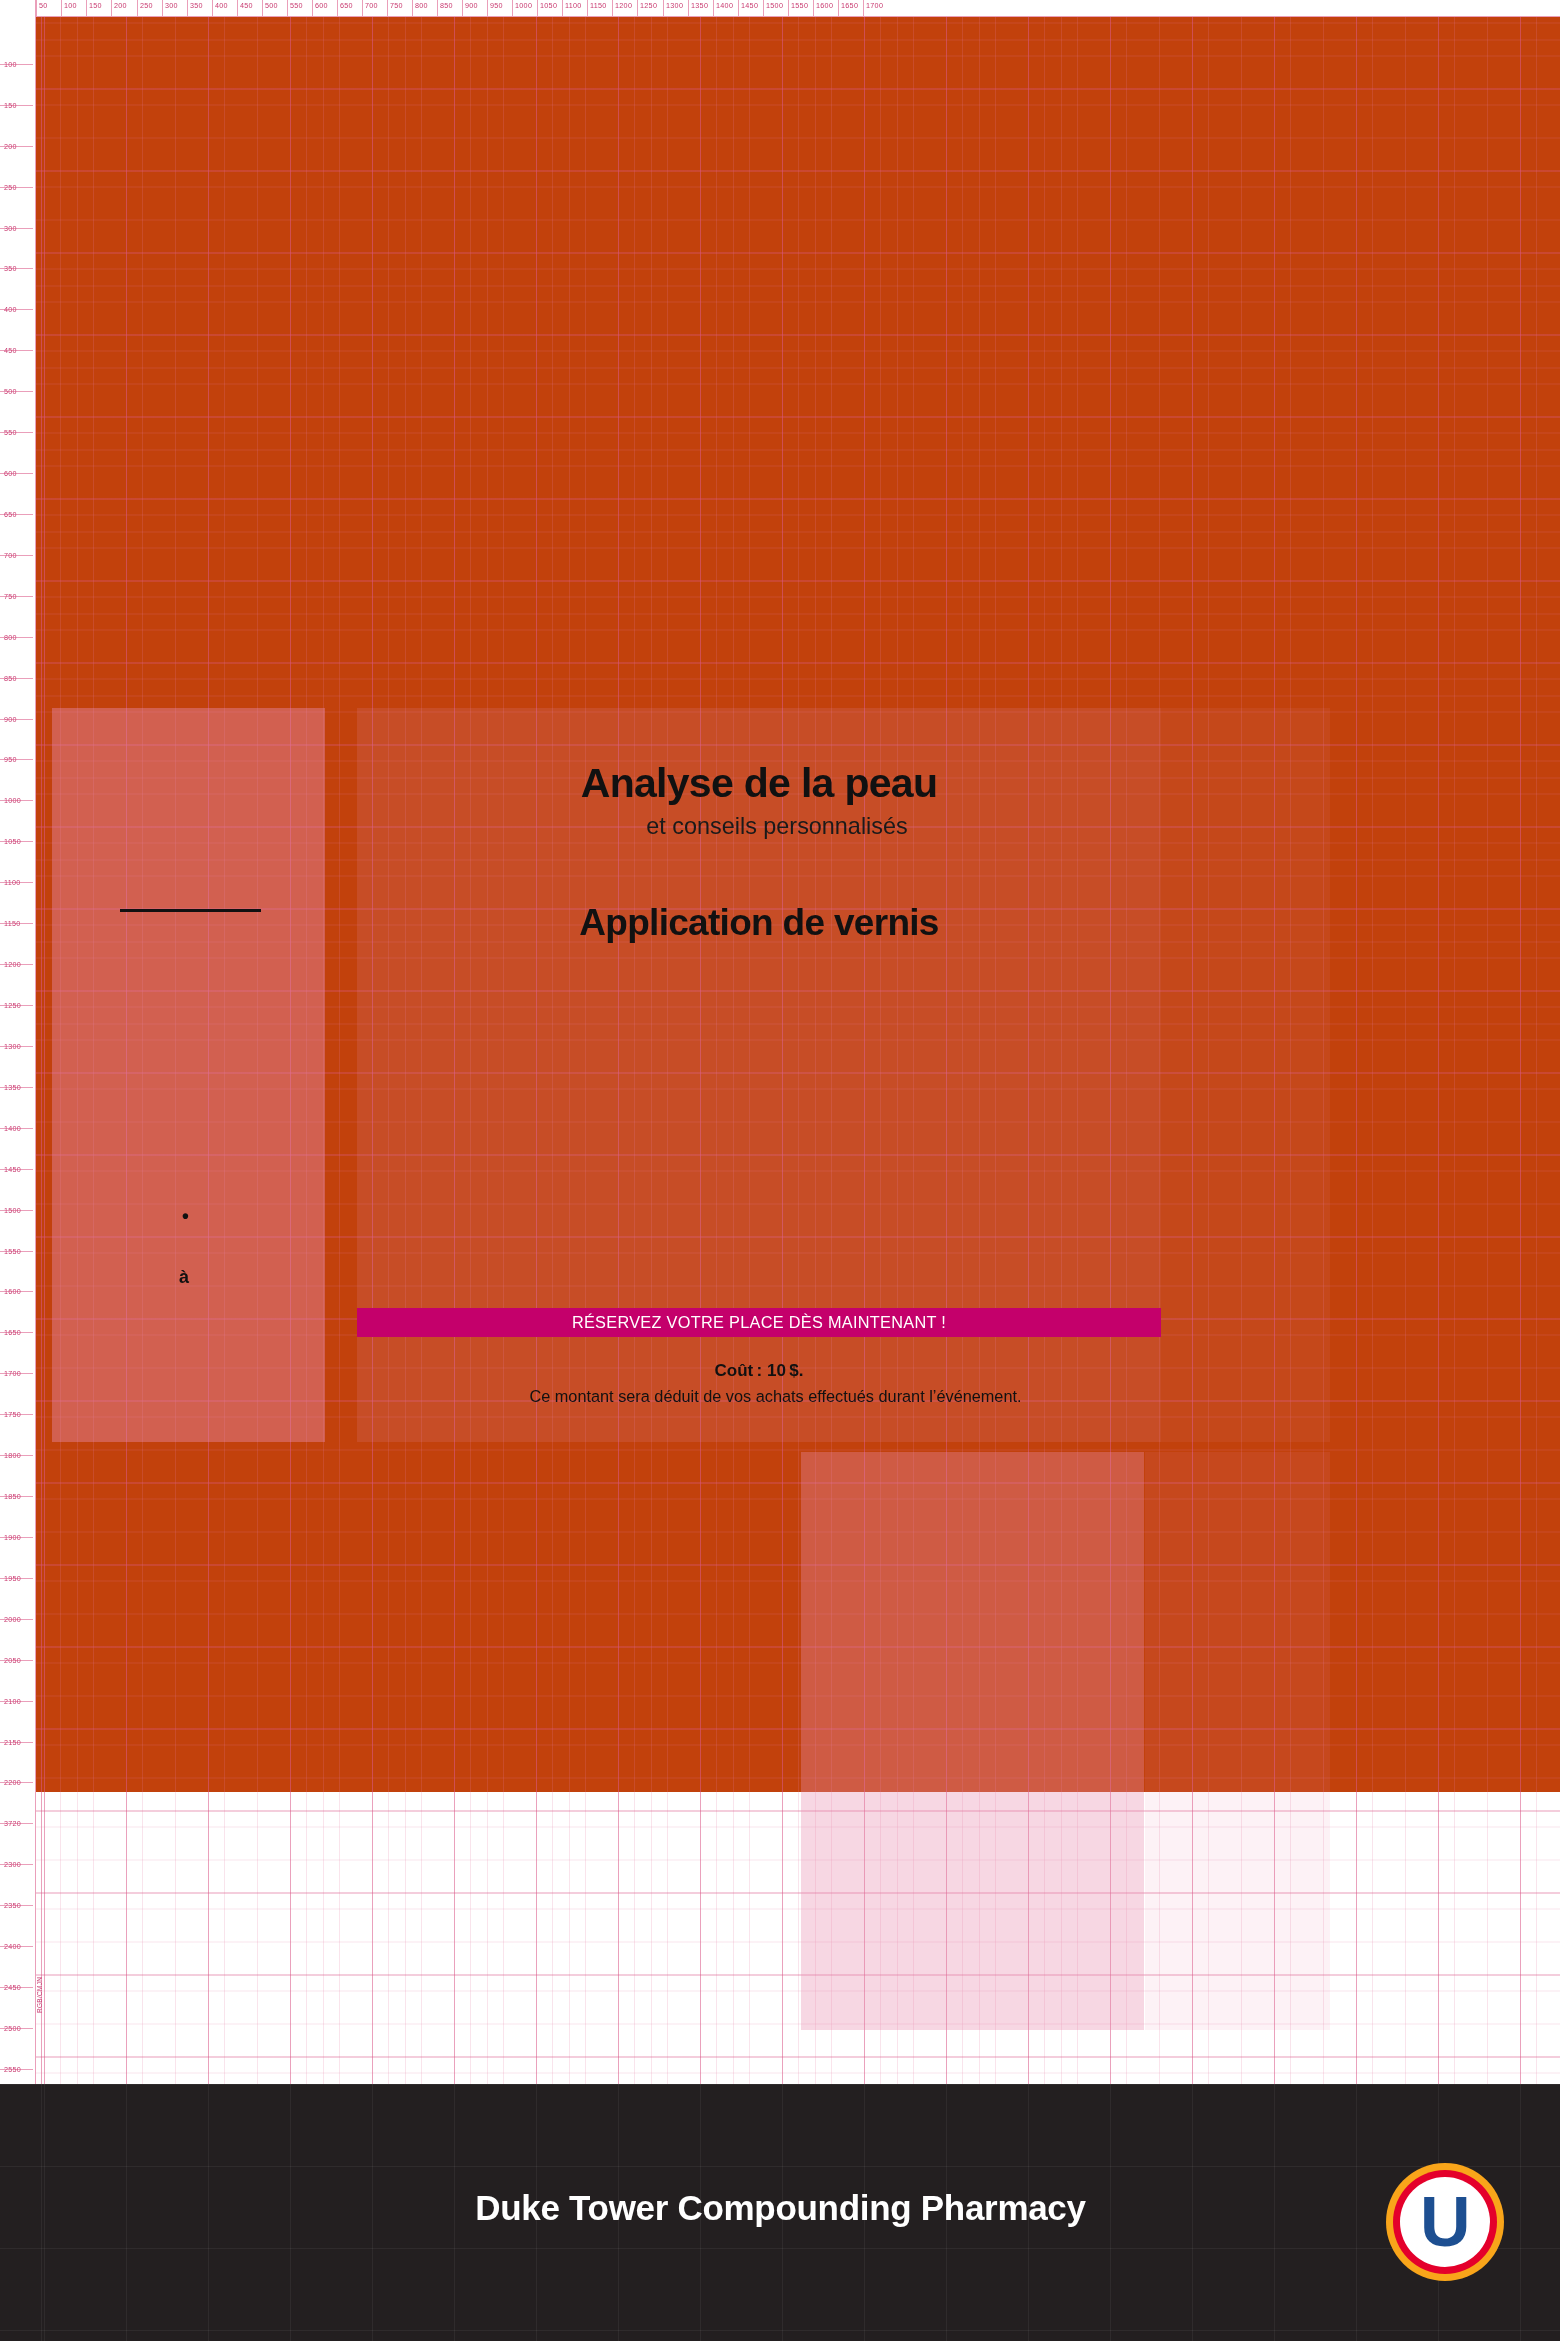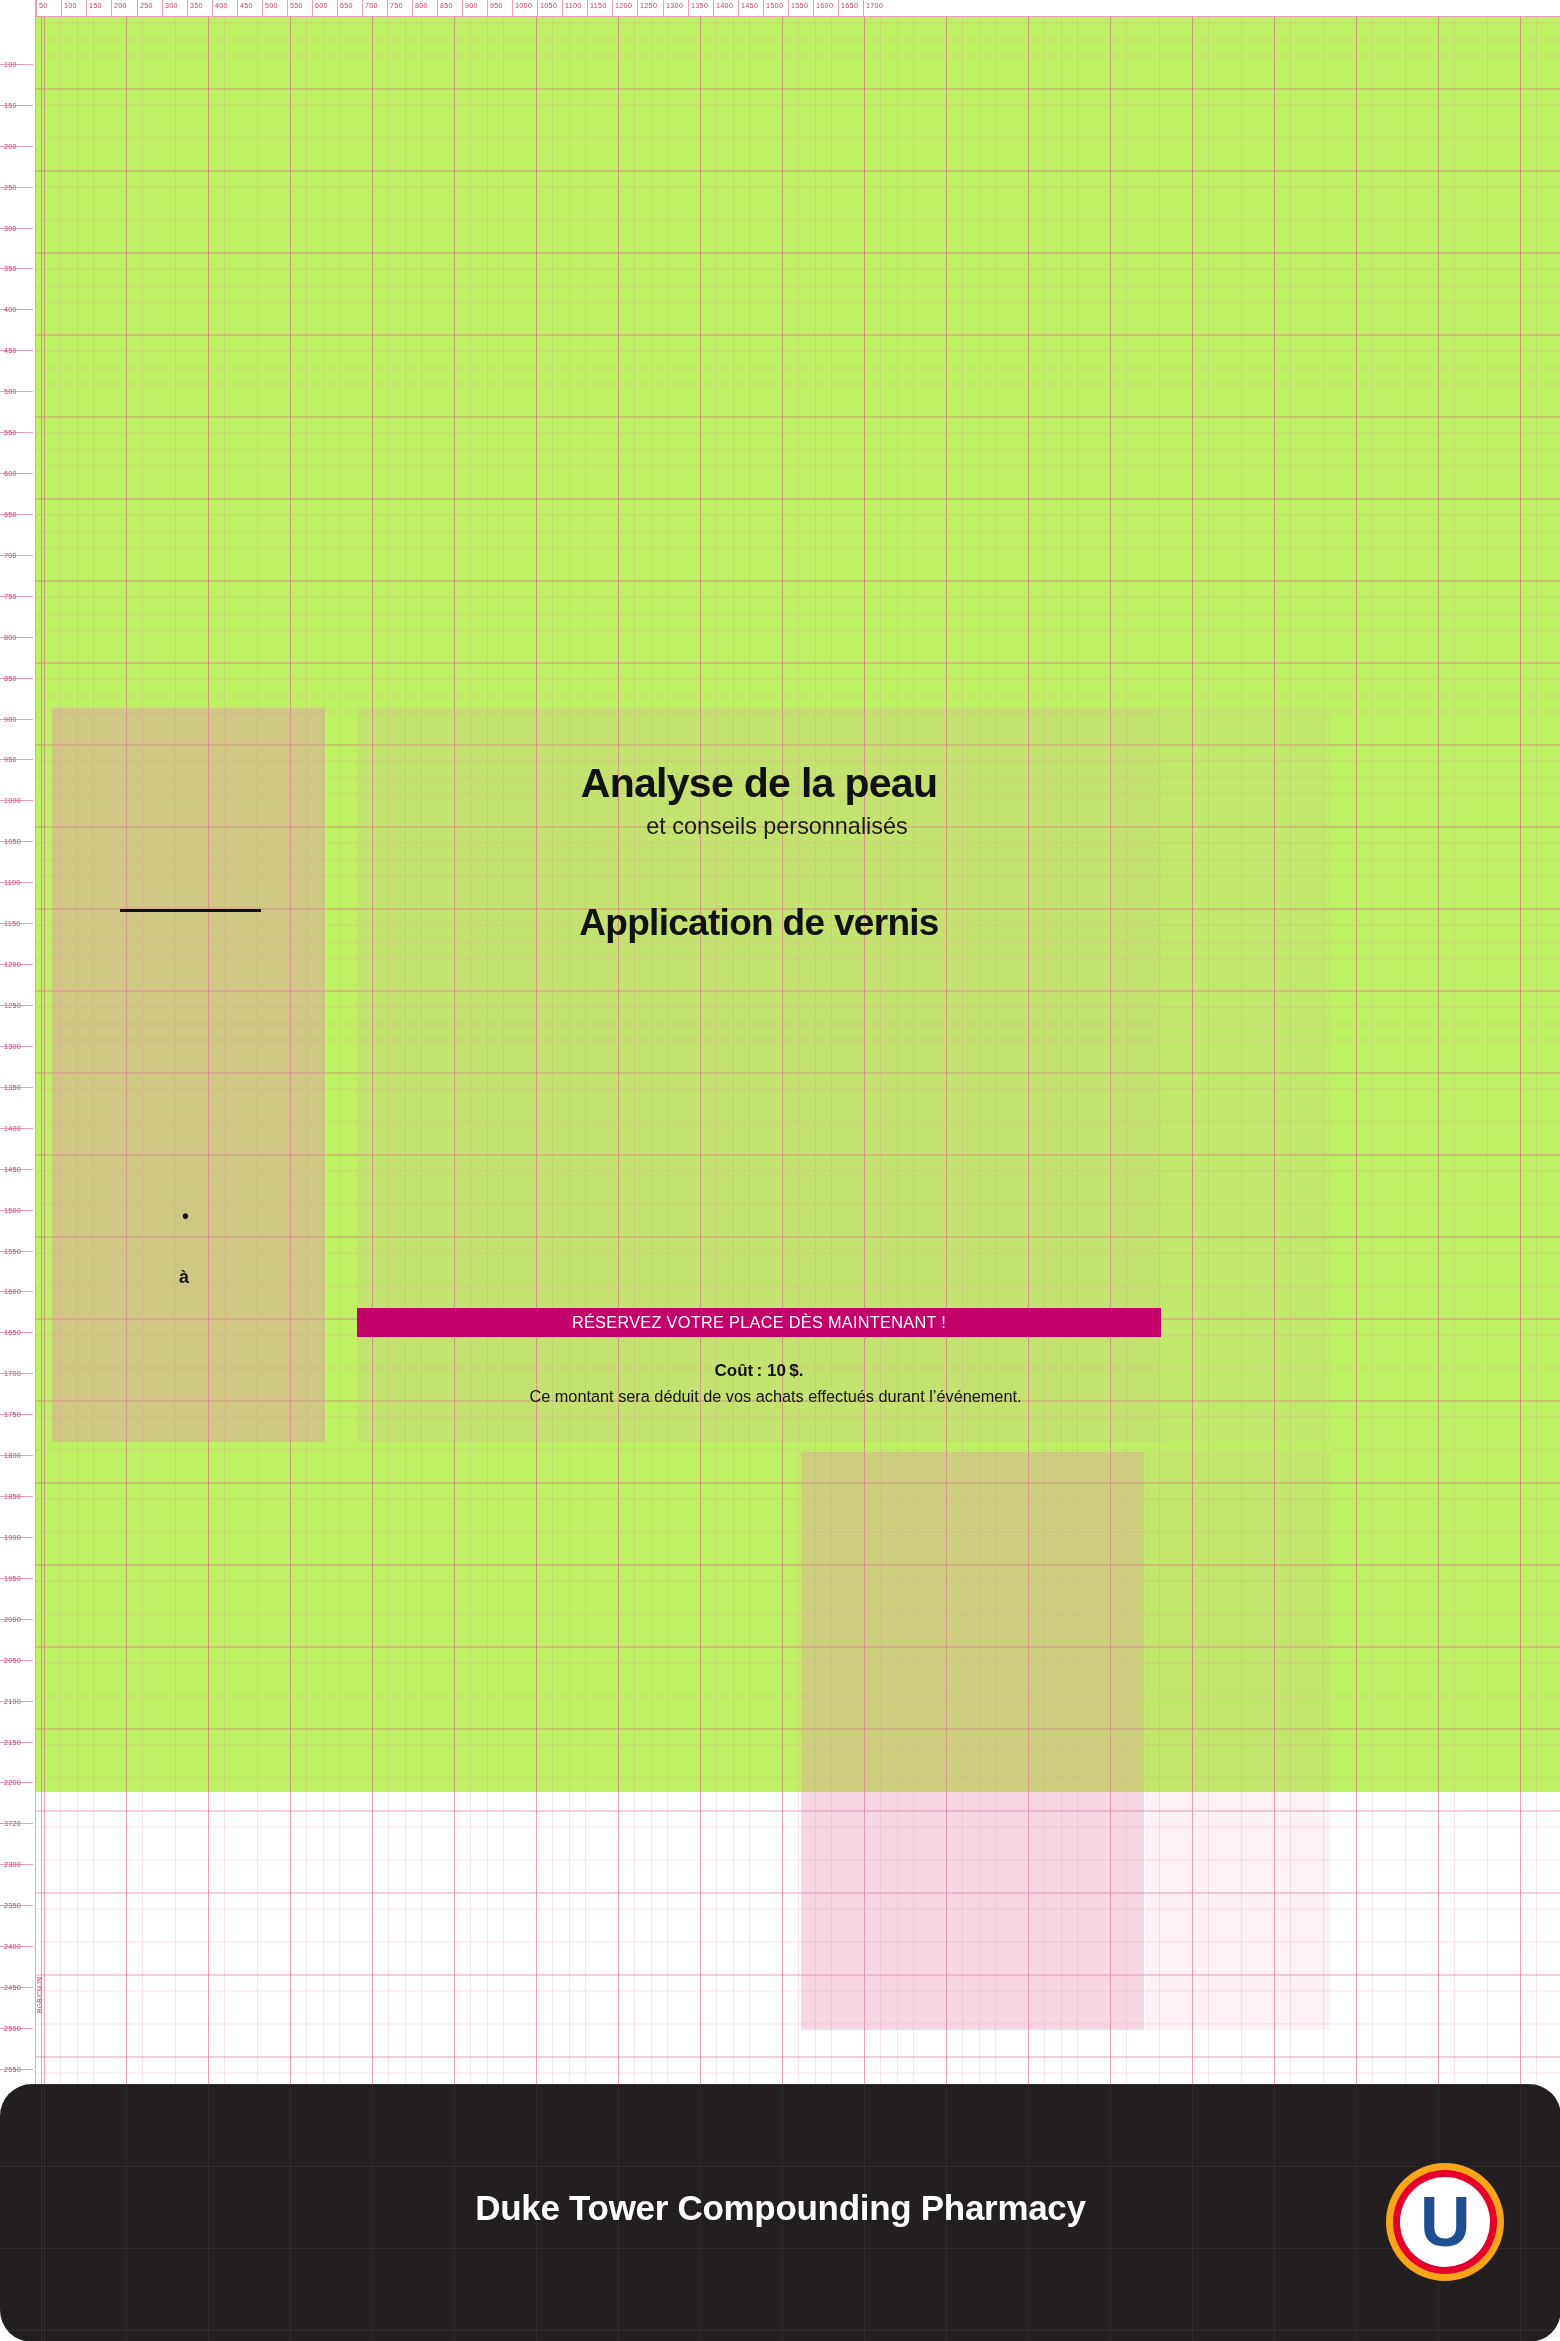--- a/index.html
+++ b/index.html
@@ -15,21 +15,21 @@
     font-family: "Liberation Sans", sans-serif;
     overflow: hidden;
   }
 
   
   #canvas {
     position: absolute;
     left: 0; top: 0;
     width: 1561px;
     height: 1792px;
-    background: #bef264;
+    background: #c2410c;
   }
 
   
   .grid-fine {
     position: absolute;
     left: 0; top: 0;
     width: 1561px;
     height: 2342px;
     background-image:
       repeating-linear-gradient(to right, rgba(226,120,160,0.20) 0px, rgba(226,120,160,0.20) 0.7px, transparent 0.7px, transparent 16.4px),
@@ -225,21 +225,20 @@
 
   
   .footer {
     position: absolute;
     left: 0; top: 2084px;
     width: 1561px;
     height: 258px;
     background: #231f20;
     z-index: 8;
     overflow: hidden;
-    border-radius: 32px;
   }
   .footer-grid {
     position: absolute;
     left: 0; top: 0;
     width: 1561px; height: 258px;
     background-image:
       repeating-linear-gradient(to right, rgba(255,255,255,0.055) 0px, rgba(255,255,255,0.055) 0.7px, transparent 0.7px, transparent 82px),
       repeating-linear-gradient(to bottom, rgba(255,255,255,0.055) 0px, rgba(255,255,255,0.055) 0.7px, transparent 0.7px, transparent 82px);
     background-position: 44px 0px;
   }

